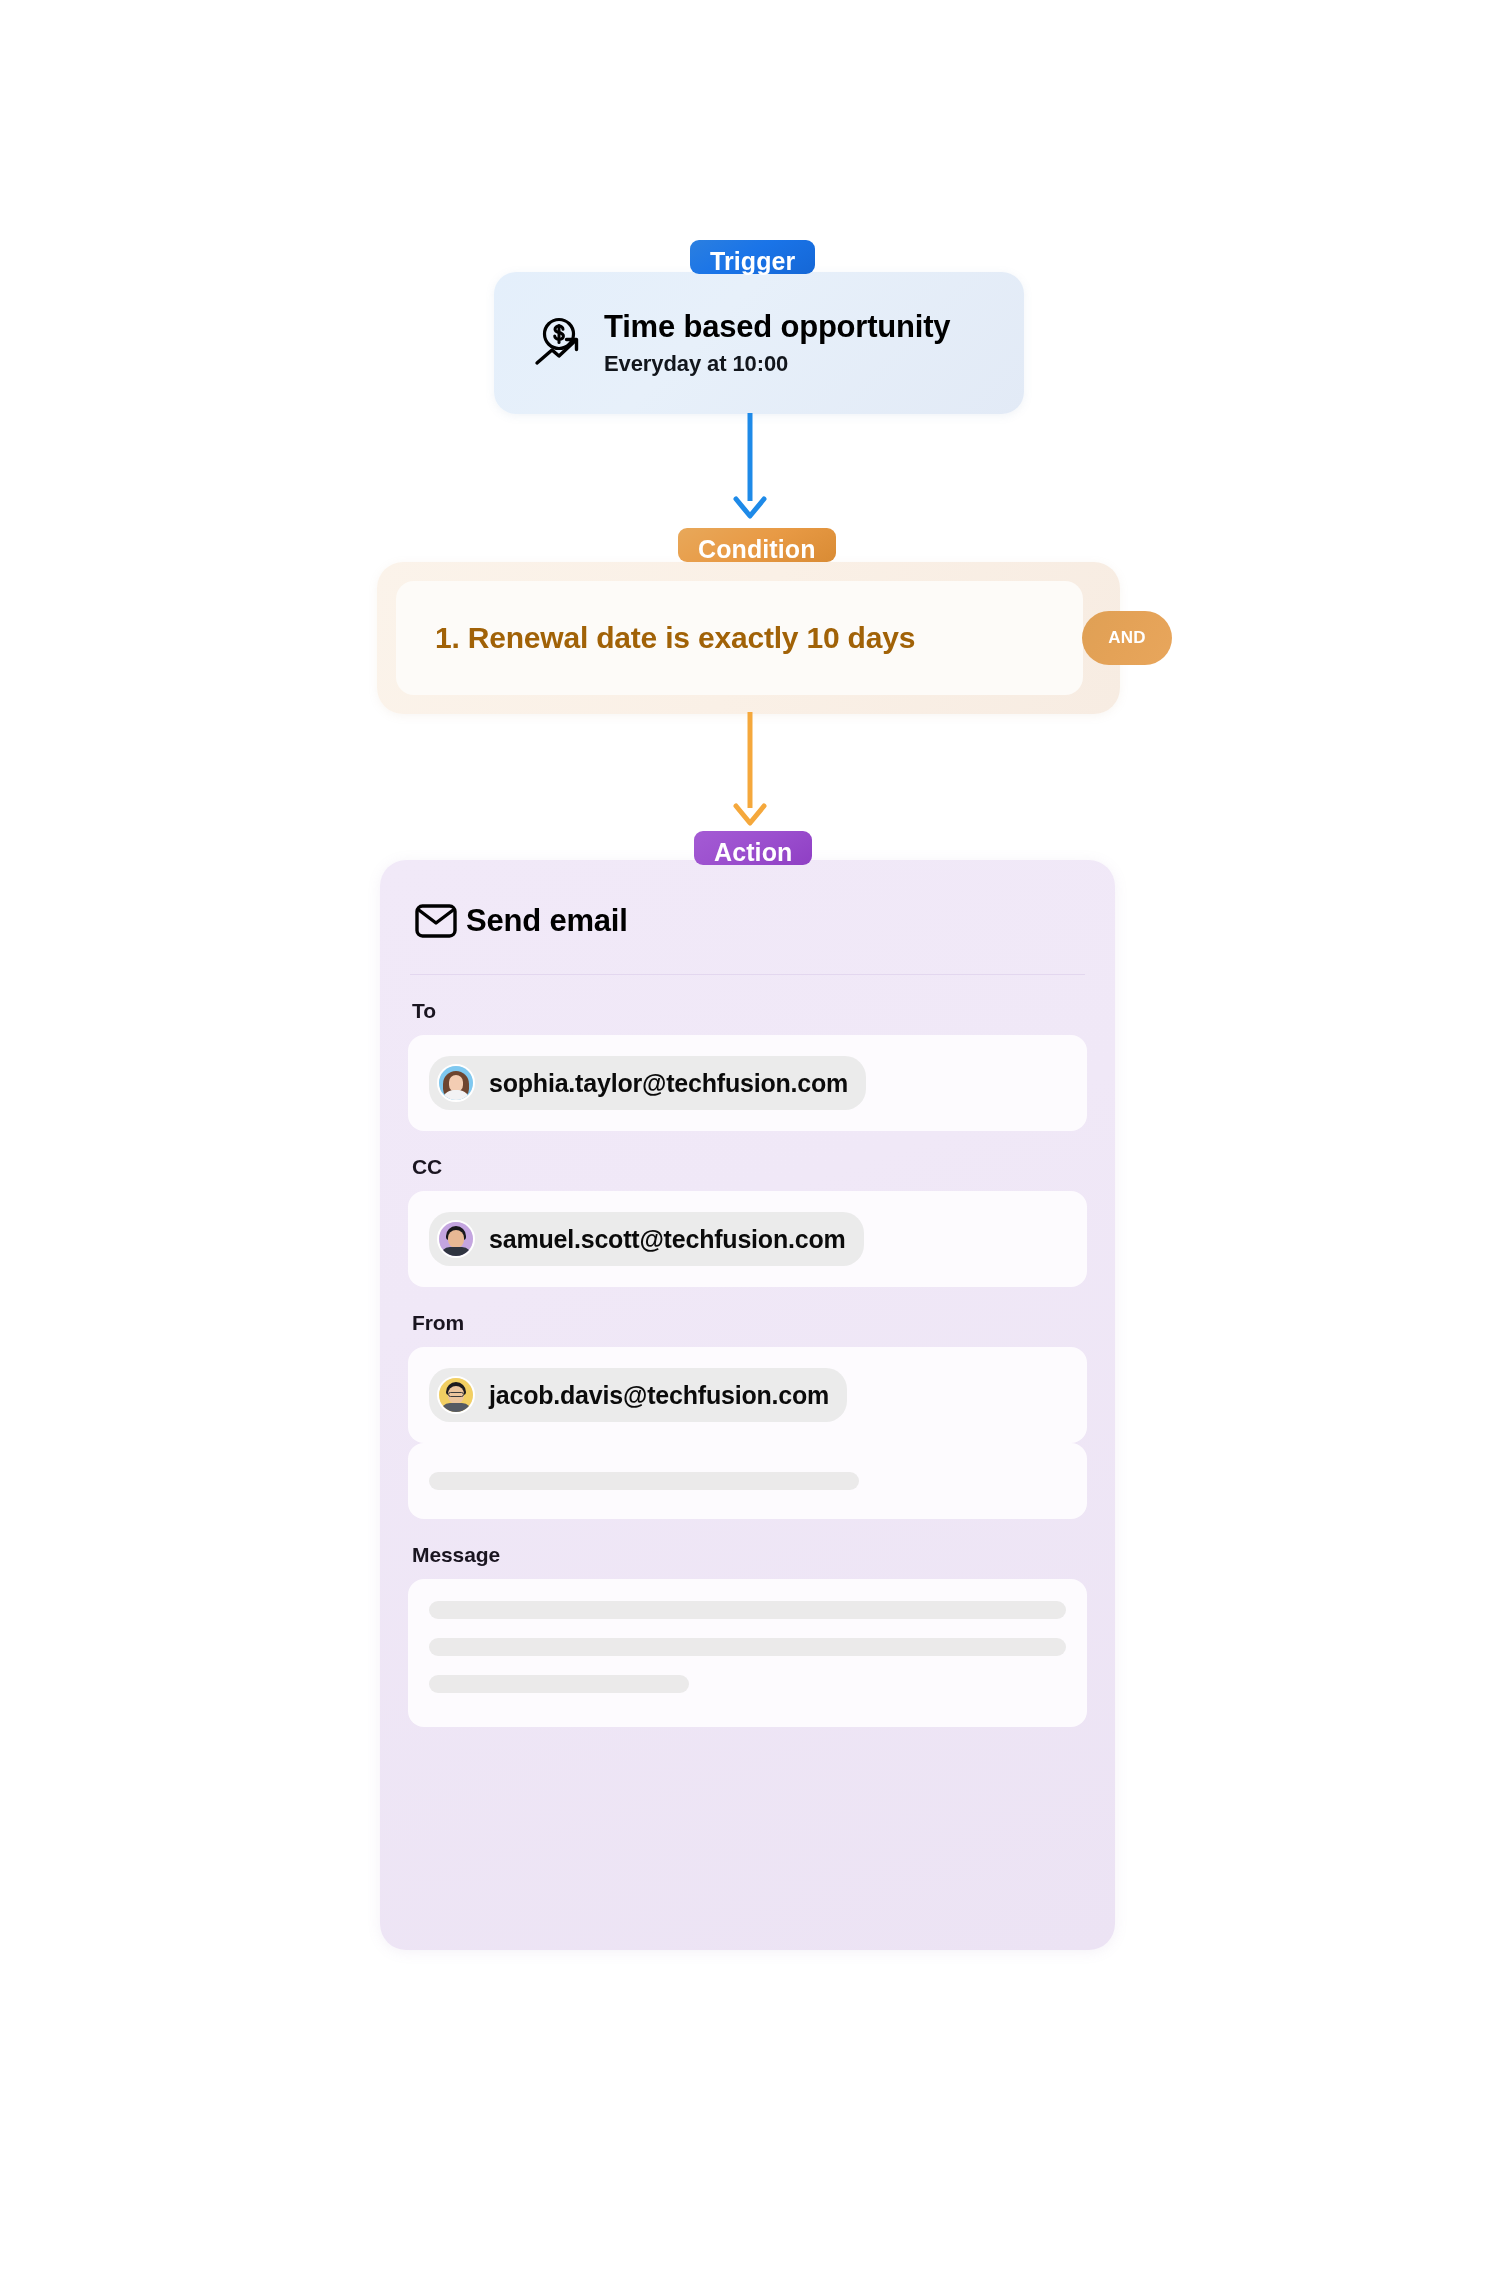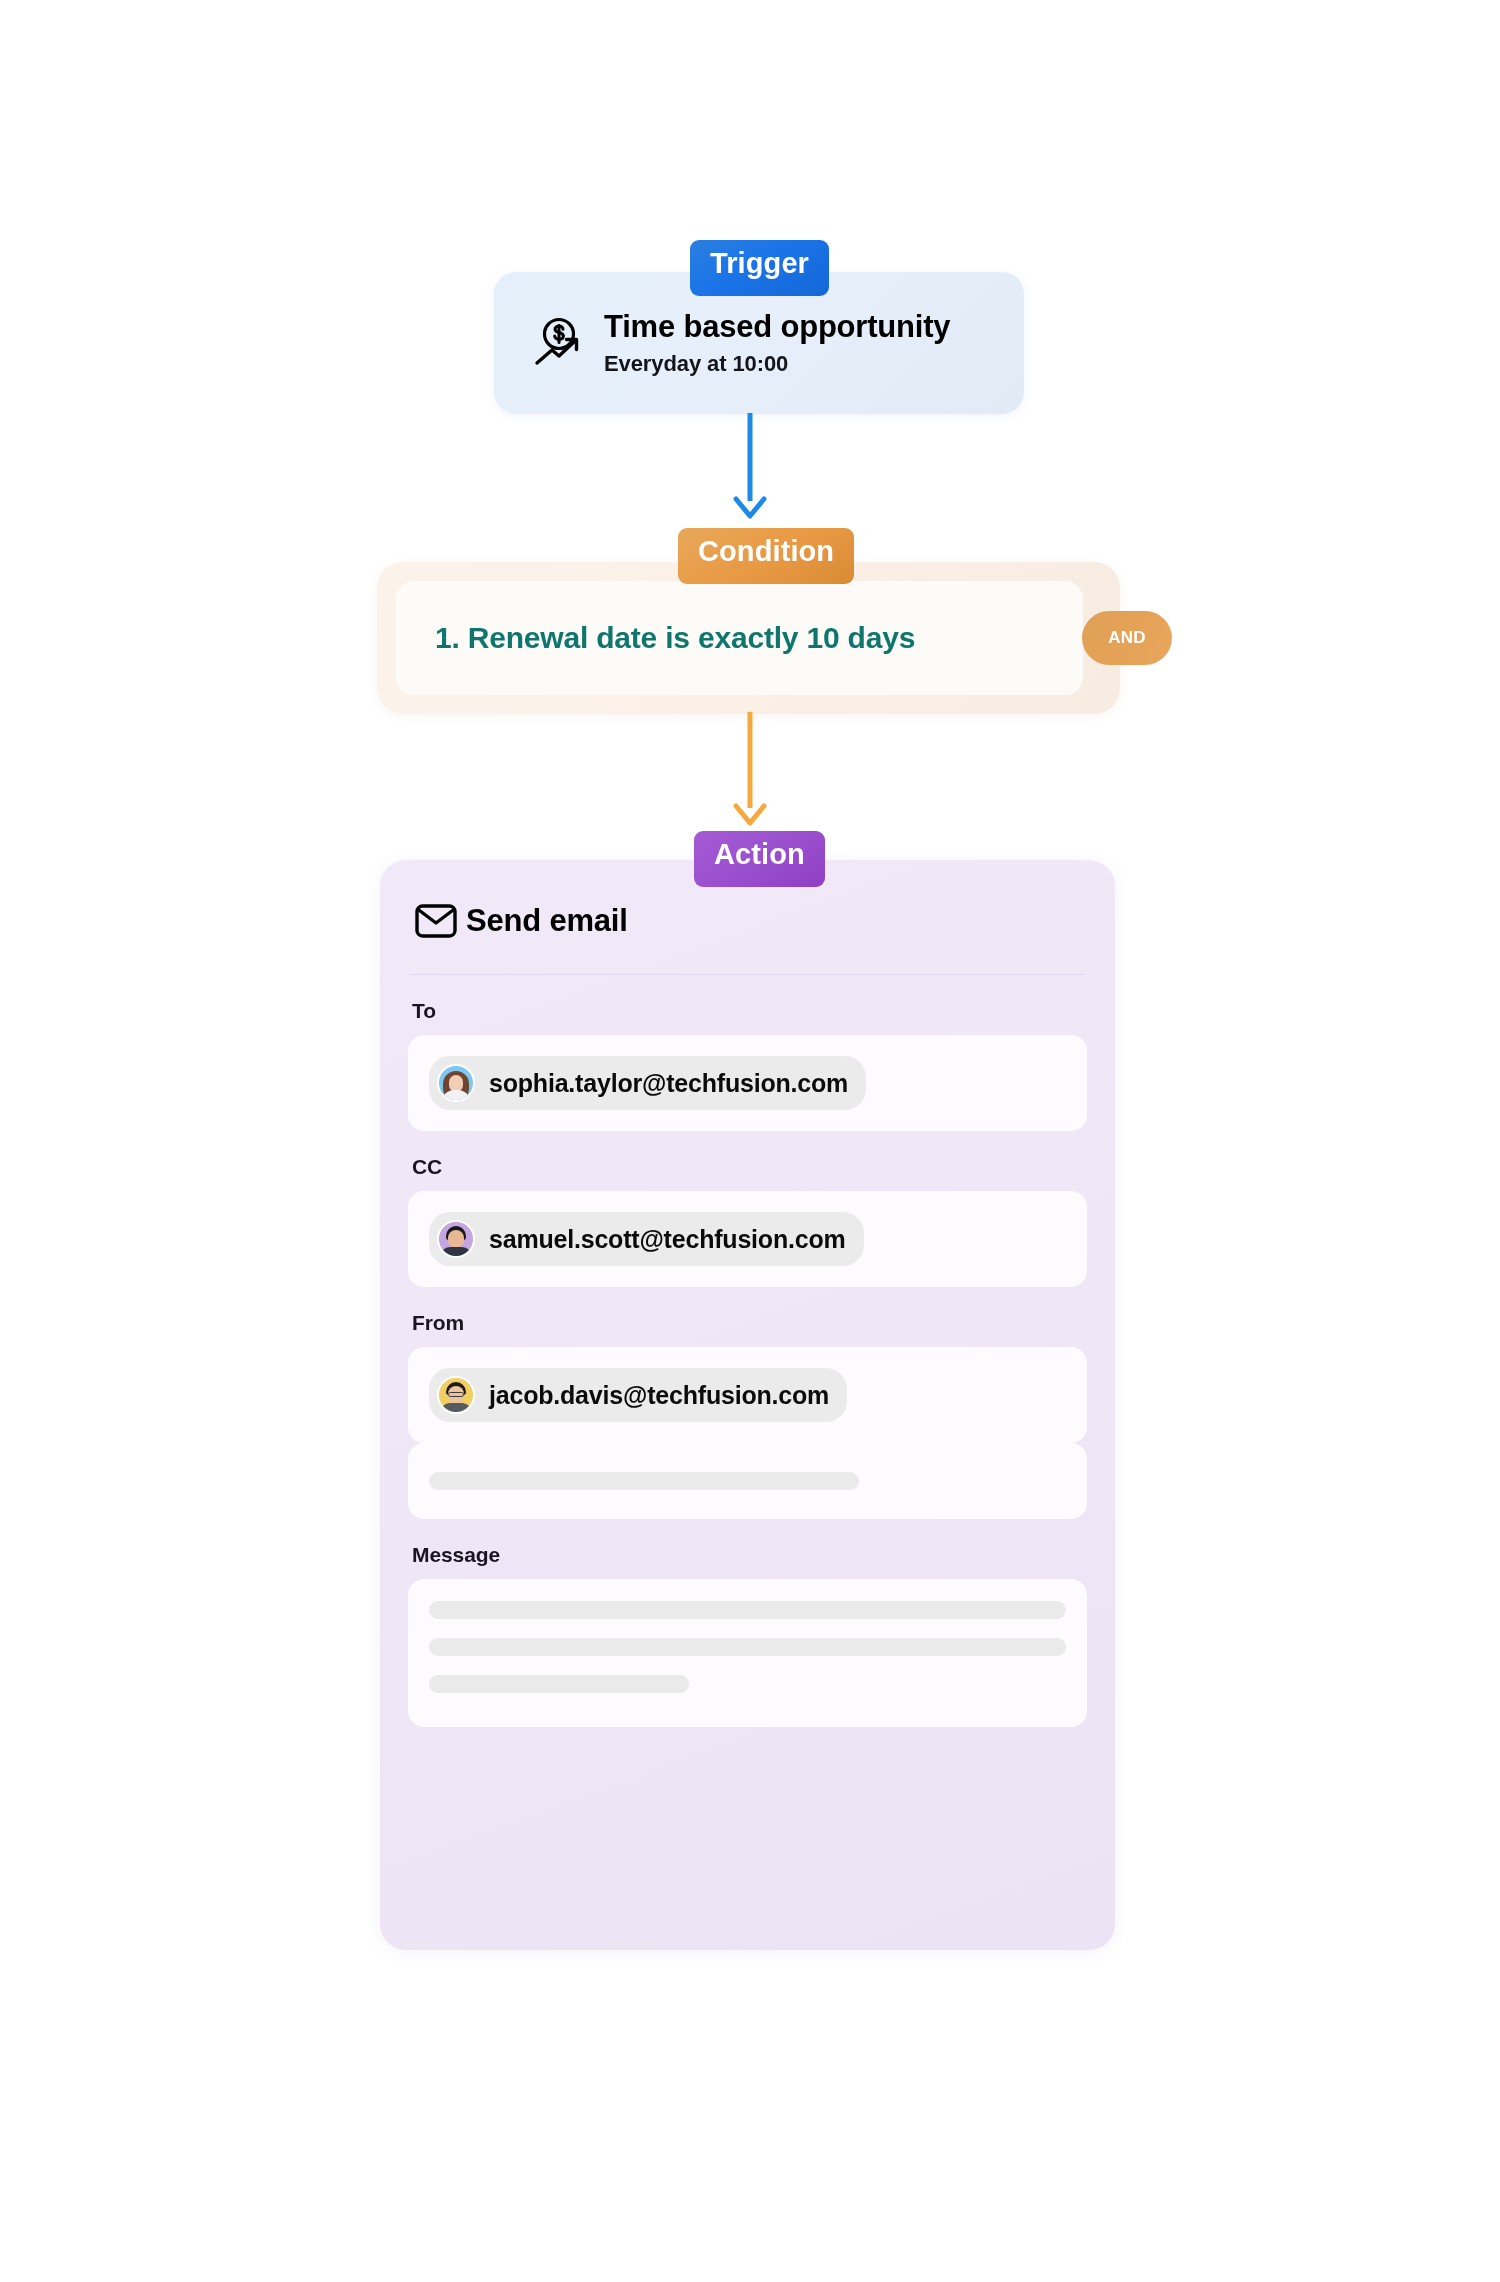--- a/index.html
+++ b/index.html
@@ -23,23 +23,23 @@
     width: 1500px;
     height: 2282px;
   }
 
   
   .step-badge {
     position: absolute;
     z-index: 5;
     color: #ffffff;
     font-weight: 700;
-    font-size: 29px;
+    font-size: 25px;
     letter-spacing: .1px;
-    padding: 9px 20px 18px 20px;
+    padding: 9px 20px 0 20px;
     border-radius: 9px;
     line-height: 1;
     white-space: nowrap;
   }
   .badge-trigger {
     left: 690px;
     top: 240px;
     background: linear-gradient(150deg, #2b7fe0 0%, #1a74e8 45%, #1567d6 100%);
   }
   .badge-condition {
@@ -118,21 +118,21 @@
     border-radius: 18px;
     background: #fdfbf8;
     display: flex;
     align-items: center;
     padding-left: 39px;
     box-sizing: border-box;
   }
   .condition-text {
     font-size: 30px;
     font-weight: 700;
-    color: #0f766e;
+    color: #a16207;
     letter-spacing: -0.2px;
     white-space: nowrap;
   }
   .and-badge {
     position: absolute;
     left: 1082px;
     top: 611px;
     width: 90px;
     height: 54px;
     border-radius: 27px;

